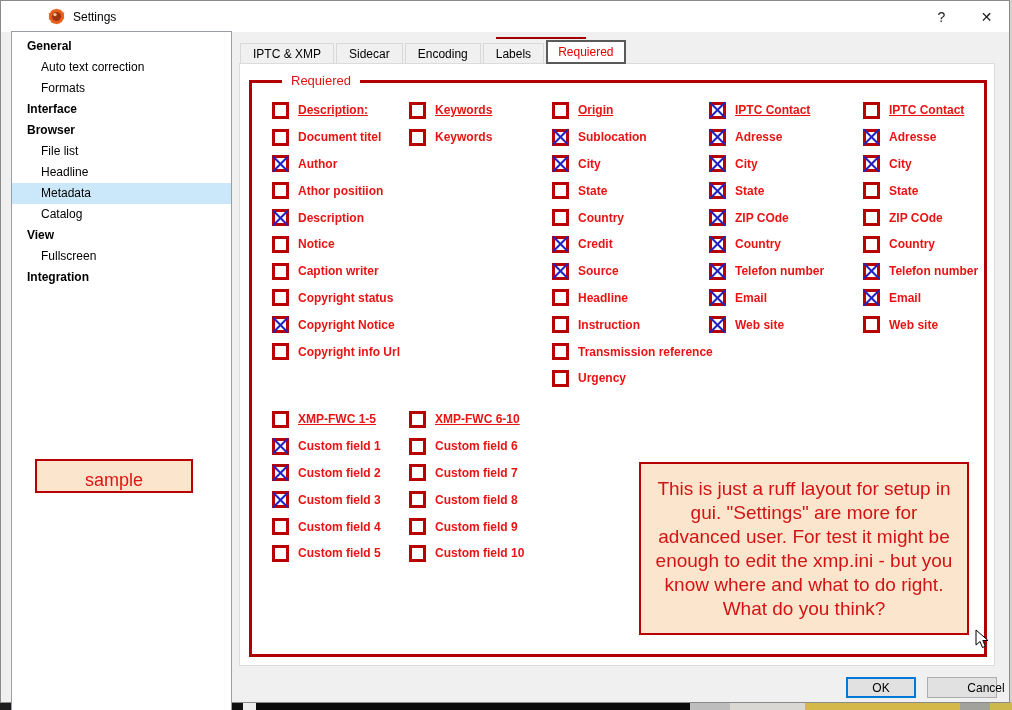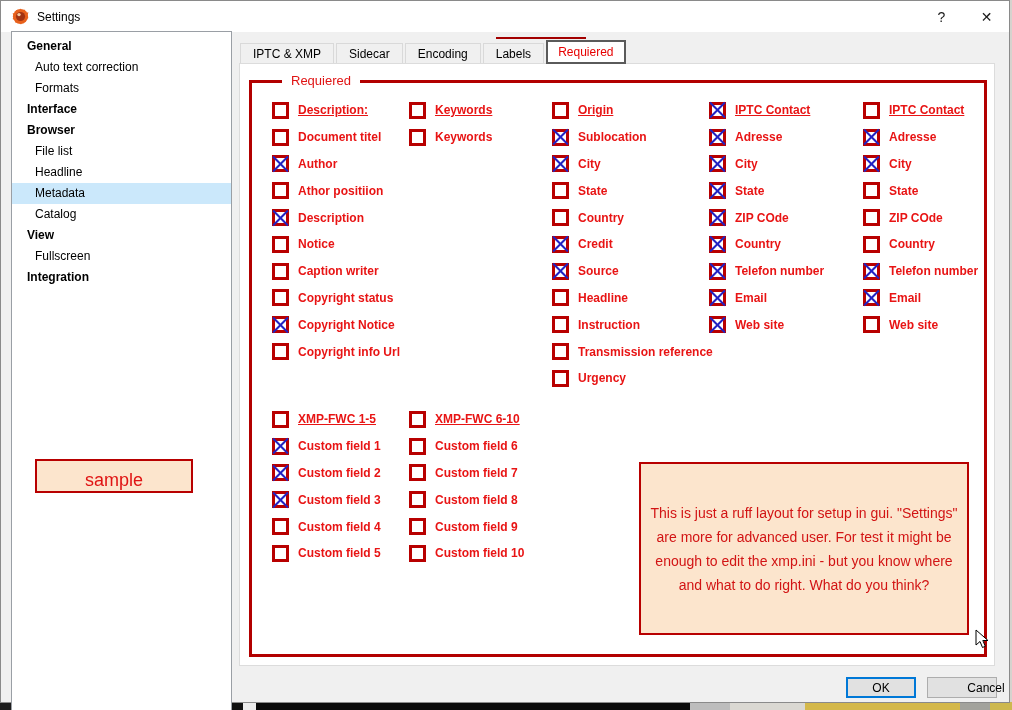--- a/index.html
+++ b/index.html
@@ -10,35 +10,35 @@
   
   .desktop-strip{position:absolute;left:0;right:0;bottom:0;height:8px;display:flex;}
   .desktop-strip div{height:100%;}
 
   .window{
     position:absolute;left:0;top:0;width:1010px;height:703px;
     background:#f0f0f0;border:1px solid #8a8a8a;box-sizing:border-box;
   }
   .titlebar{
     position:absolute;left:0;top:0;right:0;height:31px;background:#ffffff;
-    display:flex;align-items:center;
+    display:flex;align-items:center;padding-left:36px;
   }
   .app-icon{margin-left:11px;width:17px;height:17px;}
   .title-text{margin-left:8px;font-size:12px;color:#000;}
   .win-controls{margin-left:auto;display:flex;align-items:center;}
   .win-btn{width:45px;height:31px;display:flex;align-items:center;justify-content:center;
     font-size:14px;color:#1a1a1a;cursor:default;}
 
   
   .sidebar{
     position:absolute;left:10px;top:30px;width:221px;height:680px;
     background:#ffffff;border:1px solid #9a9fa5;box-sizing:border-box;
   }
   .tree{padding-top:4px;}
-  .tree-item{height:21px;line-height:21px;font-size:12px;color:#000;padding-left:23px;white-space:nowrap;}
+  .tree-item{height:21px;line-height:21px;font-size:12px;color:#000;padding-left:29px;white-space:nowrap;}
   .tree-item.bold{font-weight:bold;padding-left:15px;}
   .tree-item.selected{background:#cbe8fb;}
   .sample-box{
     position:absolute;left:23px;top:427px;width:154px;height:30px;
     background:#fce5cd;border:2px solid #b80000;
     display:flex;align-items:flex-end;justify-content:center;
     color:#e01414;font-size:18px;
   }
 
   
@@ -86,21 +86,21 @@
     left:-5px;top:4.5px;
   }
   .cb.checked::before{transform:rotate(45deg);}
   .cb.checked::after{transform:rotate(-45deg);}
   .cb-label{margin-left:9px;font-size:12px;color:#e81414;white-space:nowrap;font-weight:bold;}
   .cb-label.ul{text-decoration:underline;}
 
   .note-box{
     position:absolute;left:399px;top:398px;width:330px;height:173px;
     background:#fce5cd;border:2px solid #b80000;box-sizing:border-box;
-    color:#d21414;font-size:14px;line-height:24px;text-align:center;
+    color:#d21414;font-size:19px;line-height:24px;text-align:center;
     display:flex;align-items:center;justify-content:center;padding:4px 6px;
   }
 
   
   .btn{
     position:absolute;height:21px;background:#e1e1e1;font-size:12px;color:#000;
     display:flex;align-items:center;justify-content:center;box-sizing:border-box;
   }
   .btn-ok{left:845px;top:676px;width:70px;border:2px solid #0078d7;}
   .btn-cancel{left:926px;top:676px;width:70px;border:1px solid #adadad;padding-left:48px;}

